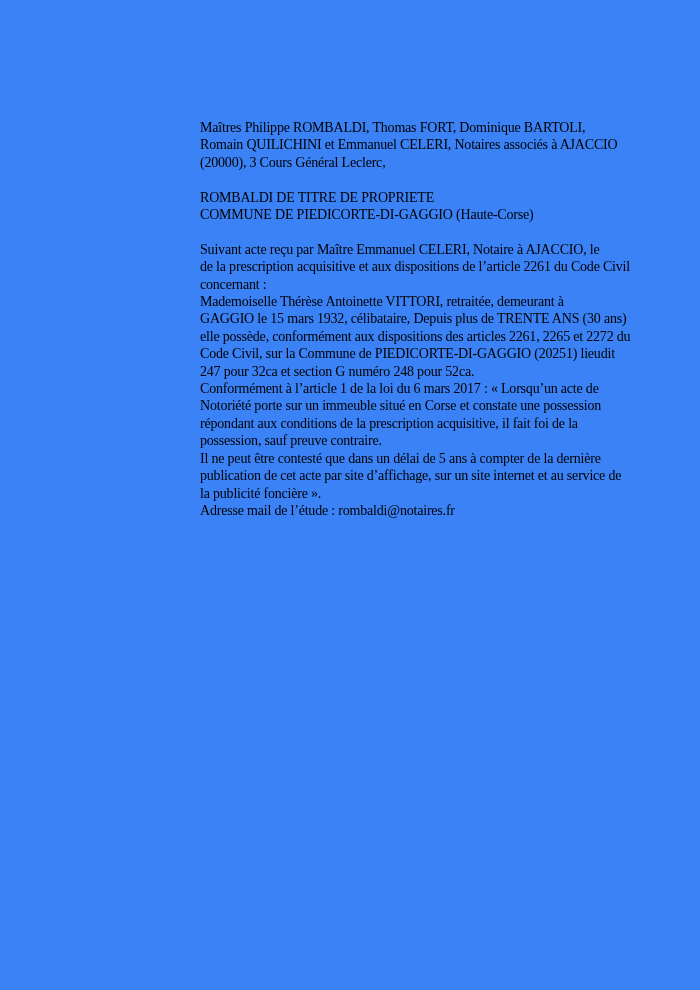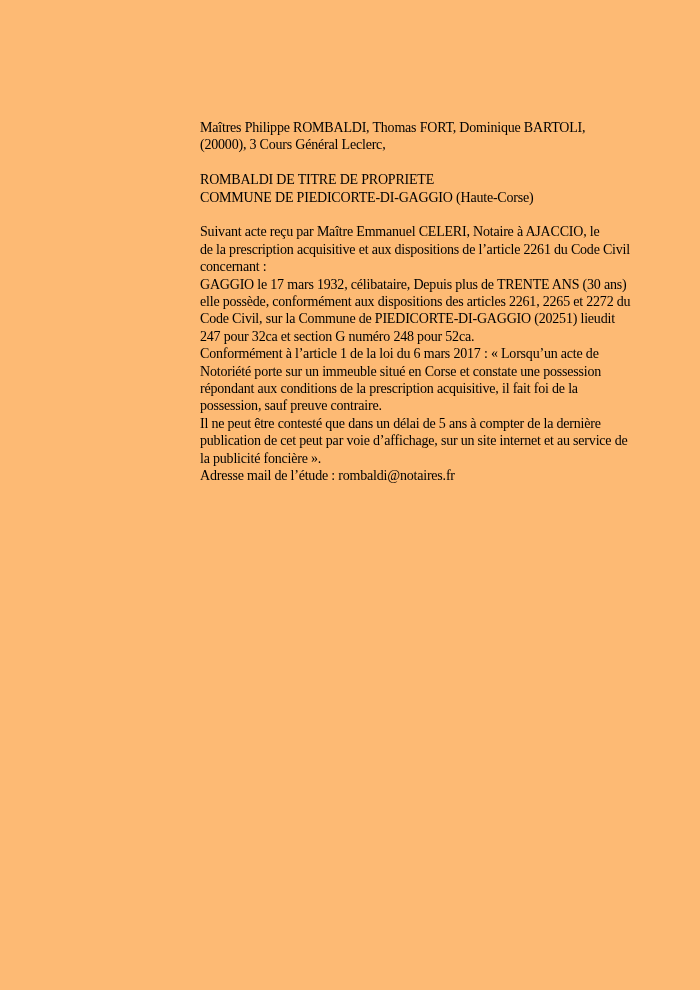--- a/index.html
+++ b/index.html
@@ -4,21 +4,21 @@
 <style>
   html, body {
     margin: 0;
     padding: 0;
     background: #ffffff;
   }
   .page {
     position: relative;
     width: 700px;
     height: 990px;
-    background: #fdba74;
+    background: #3b82f6;
     overflow: hidden;
   }
   .textblock {
     position: absolute;
     left: 200px;
     top: 119px;
     width: 490px;
     color: #000000;
     font-family: "Liberation Serif", "DejaVu Serif", serif;
     font-size: 14px;
@@ -34,44 +34,46 @@
   }
 </style>
 </head>
 <body>
 
 <div class="page">
   <div class="textblock">
 
     <div>
       <div class="line">Maîtres Philippe ROMBALDI, Thomas FORT, Dominique BARTOLI,</div>
+      <div class="line">Romain QUILICHINI et Emmanuel CELERI, Notaires associés à AJACCIO</div>
       <div class="line">(20000), 3 Cours Général Leclerc,</div>
     </div>
 
     <div class="spacer"></div>
 
     <div>
       <div class="line">ROMBALDI DE TITRE DE PROPRIETE</div>
       <div class="line">COMMUNE DE PIEDICORTE-DI-GAGGIO (Haute-Corse)</div>
     </div>
 
     <div class="spacer"></div>
 
     <div>
       <div class="line">Suivant acte reçu par Maître Emmanuel CELERI, Notaire à AJACCIO, le</div>
       <div class="line">de la prescription acquisitive et aux dispositions de l’article 2261 du Code Civil</div>
       <div class="line">concernant :</div>
-      <div class="line">GAGGIO le 17 mars 1932, célibataire, Depuis plus de TRENTE ANS (30 ans)</div>
+      <div class="line">Mademoiselle Thérèse Antoinette VITTORI, retraitée, demeurant à</div>
+      <div class="line">GAGGIO le 15 mars 1932, célibataire, Depuis plus de TRENTE ANS (30 ans)</div>
       <div class="line">elle possède, conformément aux dispositions des articles 2261, 2265 et 2272 du</div>
       <div class="line">Code Civil, sur la Commune de PIEDICORTE-DI-GAGGIO (20251) lieudit</div>
       <div class="line">247 pour 32ca et section G numéro 248 pour 52ca.</div>
       <div class="line">Conformément à l’article 1 de la loi du 6 mars 2017 : « Lorsqu’un acte de</div>
       <div class="line">Notoriété porte sur un immeuble situé en Corse et constate une possession</div>
       <div class="line">répondant aux conditions de la prescription acquisitive, il fait foi de la</div>
       <div class="line">possession, sauf preuve contraire.</div>
       <div class="line">Il ne peut être contesté que dans un délai de 5 ans à compter de la dernière</div>
-      <div class="line">publication de cet peut par voie d’affichage, sur un site internet et au service de</div>
+      <div class="line">publication de cet acte par site d’affichage, sur un site internet et au service de</div>
       <div class="line">la publicité foncière ».</div>
       <div class="line">Adresse mail de l’étude : rombaldi@notaires.fr</div>
     </div>
 
   </div>
 </div>
 
 </body></html>

